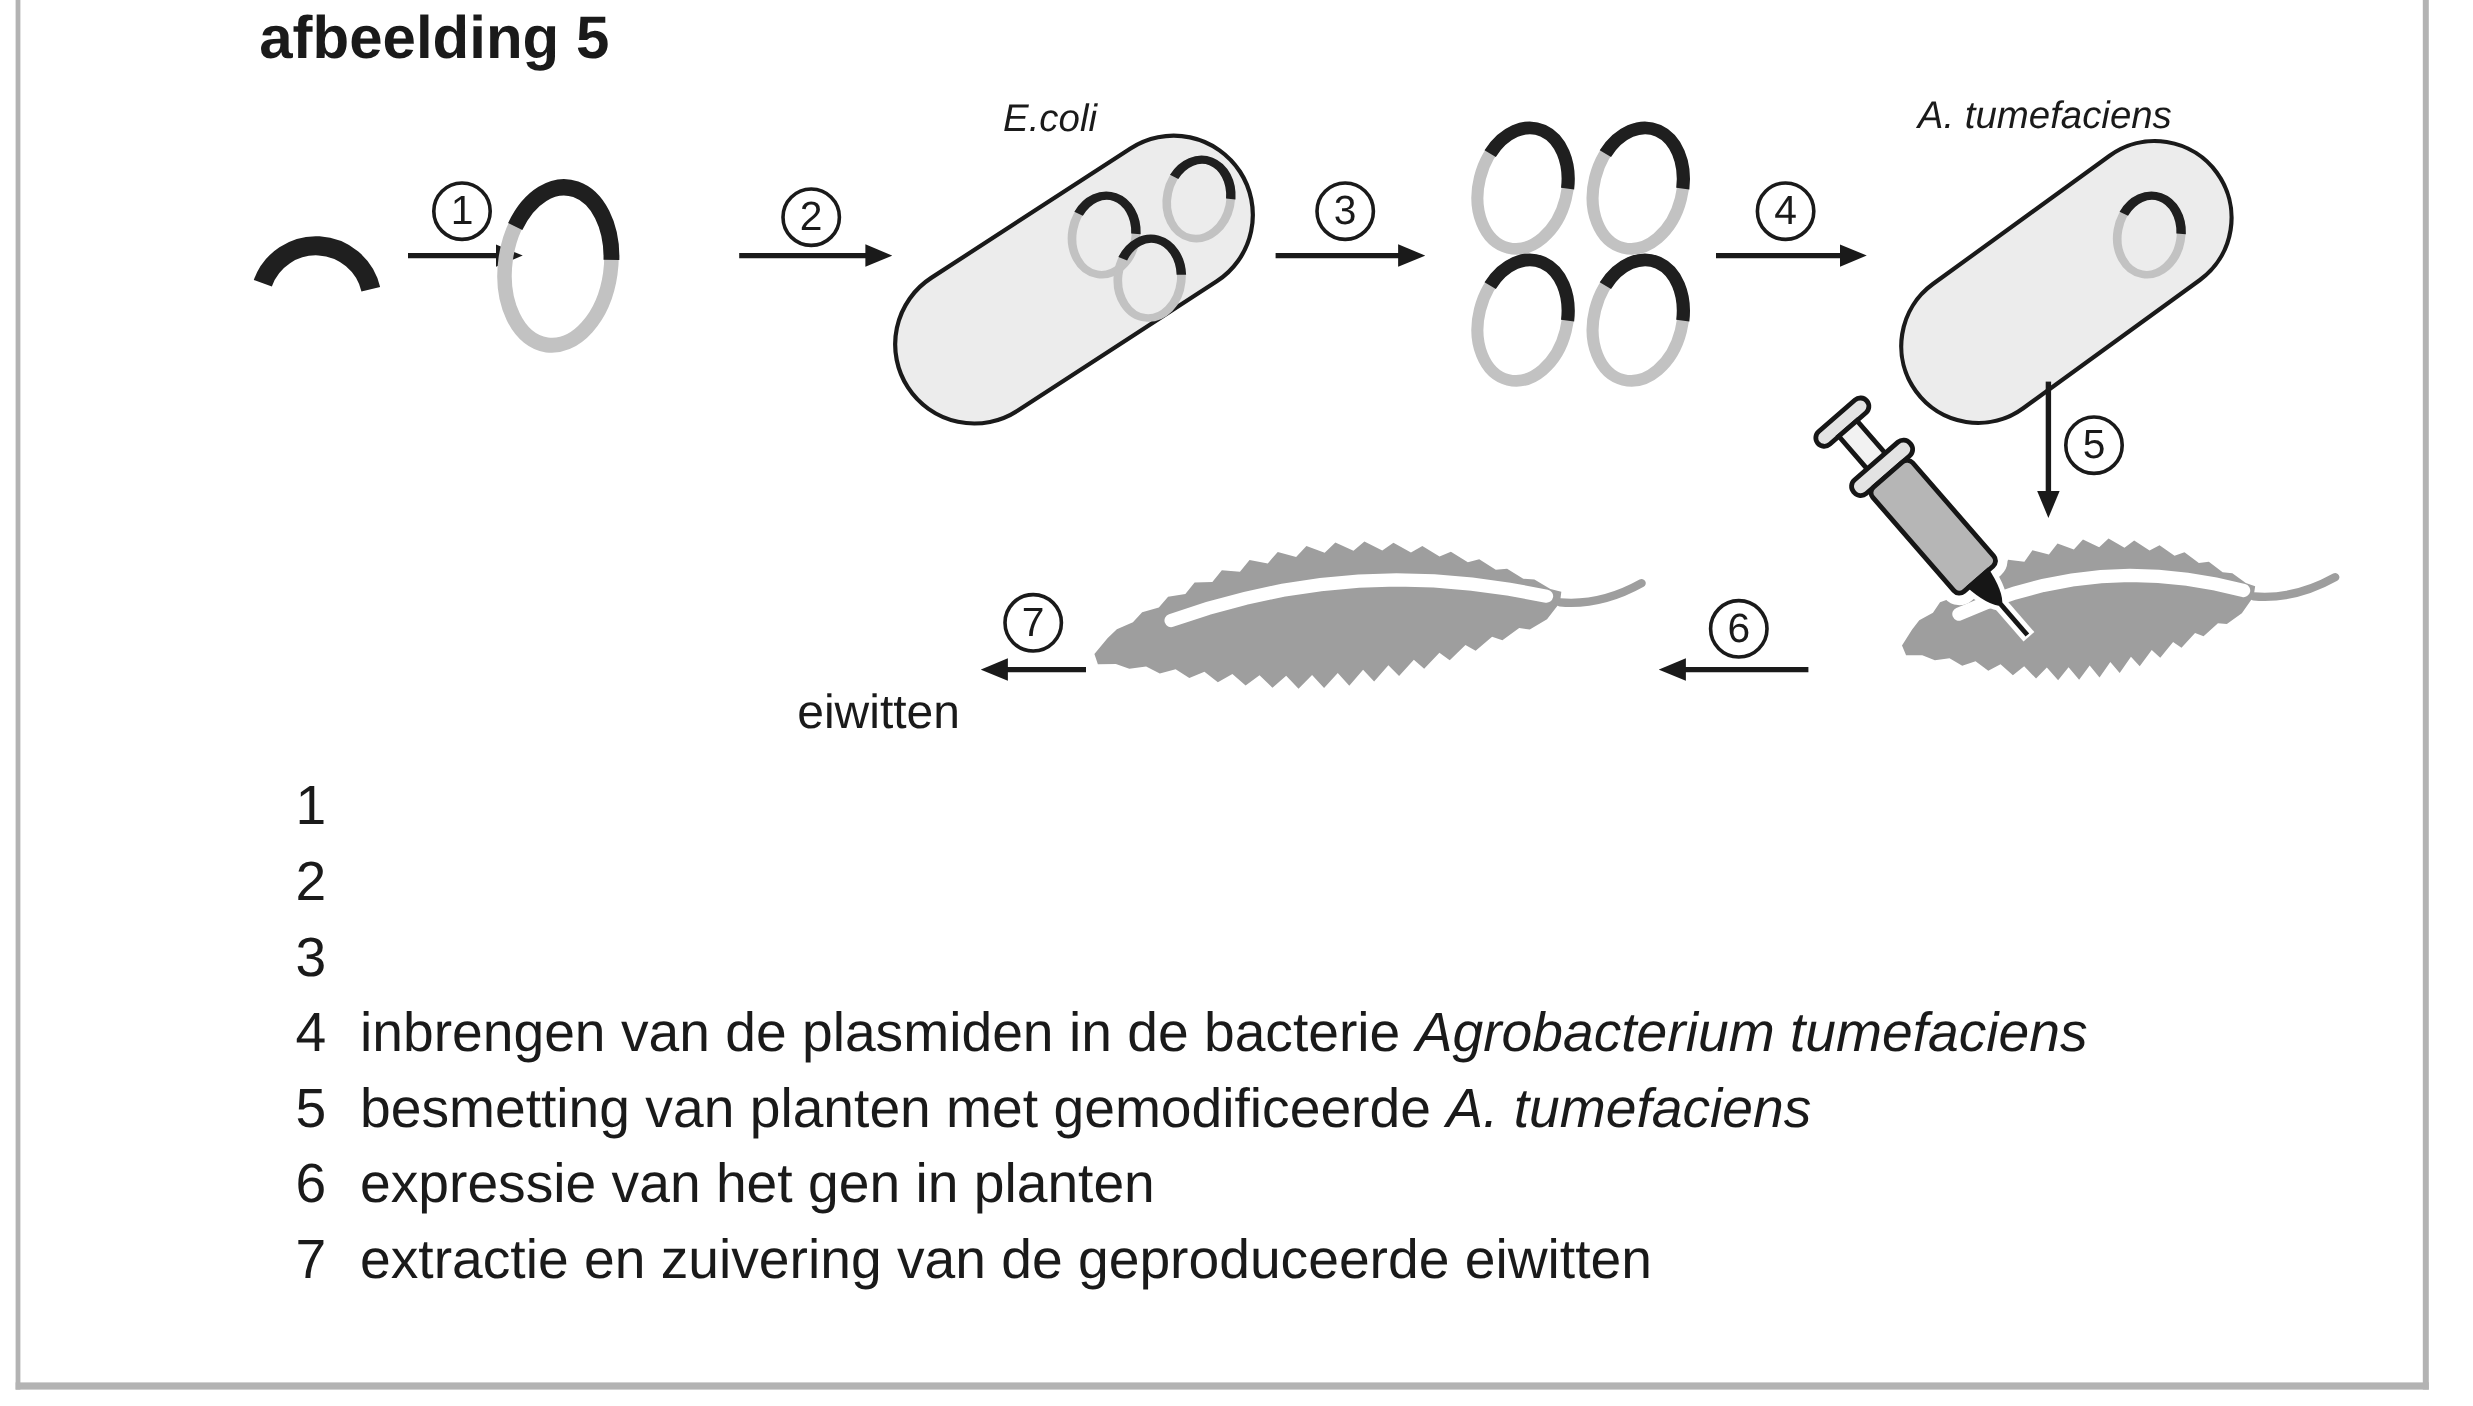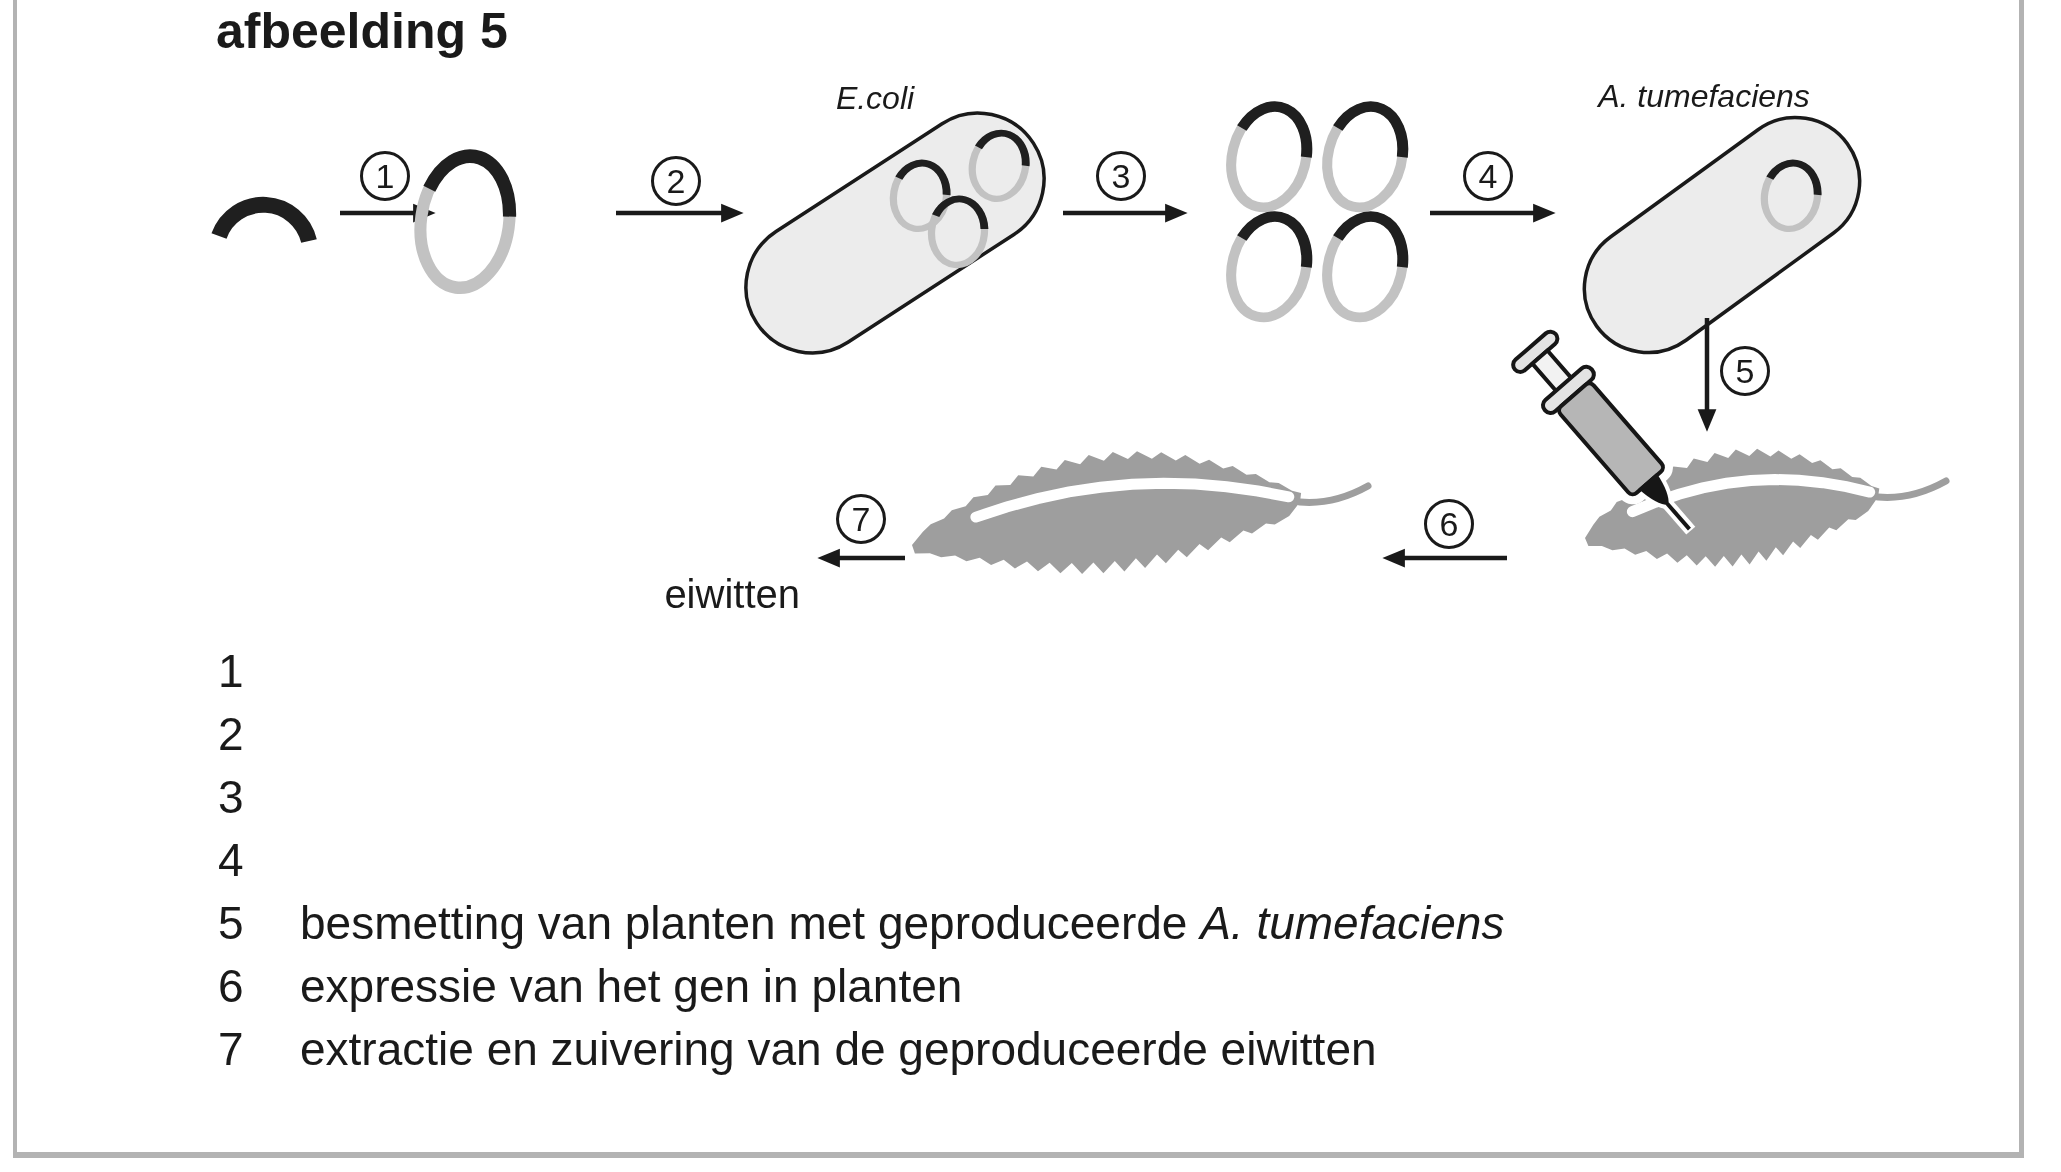--- a/index.html
+++ b/index.html
@@ -1,18 +1,18 @@
 <!DOCTYPE html>
 <html><head>
 <meta charset="utf-8">
 <style>
   html,body{margin:0;padding:0;background:#fff;}
   body{width:2061px;height:1172px;position:relative;overflow:hidden;
        font-family:"Liberation Sans", sans-serif;color:#1a1a1a;}
-  .abs{position:absolute;}
+  .abs{position:absolute;text-align:center;}
   #diagram-svg{position:absolute;left:0;top:0;}
   .page-title{left:216px;top:2px;font-size:50px;font-weight:bold;letter-spacing:0;}
   .dia-label{font-style:italic;font-size:32px;text-align:center;}
   .eiwitten{left:600px;top:540px;width:200px;text-align:right;font-size:40px;margin-top:32px;}
   .stepcircle{width:50px;height:50px;border:3px solid #1a1a1a;border-radius:50%;
       background:#fff;display:flex;align-items:center;justify-content:center;
       font-size:34px;box-sizing:border-box;}
   #legend{left:218px;top:640px;width:1760px;font-size:46px;line-height:63px;}
   .legrow{display:flex;}
   .legnum{width:82px;flex:0 0 82px;}
@@ -134,24 +134,25 @@
       <span class="legnum">1</span>
     </div>
     <div class="legrow">
       <span class="legnum">2</span>
     </div>
     <div class="legrow">
       <span class="legnum">3</span>
     </div>
     <div class="legrow">
       <span class="legnum">4</span>
+      <span class="legtext"><span>inbrengen van de plasmiden in de bacterie </span><span class="it">Agrobacterium tumefaciens</span></span>
     </div>
     <div class="legrow">
       <span class="legnum">5</span>
-      <span class="legtext"><span>besmetting van planten met geproduceerde </span><span class="it">A. tumefaciens</span></span>
+      <span class="legtext"><span>besmetting van planten met gemodificeerde </span><span class="it">A. tumefaciens</span></span>
     </div>
     <div class="legrow">
       <span class="legnum">6</span>
       <span class="legtext"><span>expressie van het gen in planten</span></span>
     </div>
     <div class="legrow">
       <span class="legnum">7</span>
       <span class="legtext"><span>extractie en zuivering van de geproduceerde eiwitten</span></span>
     </div>
   </div>

